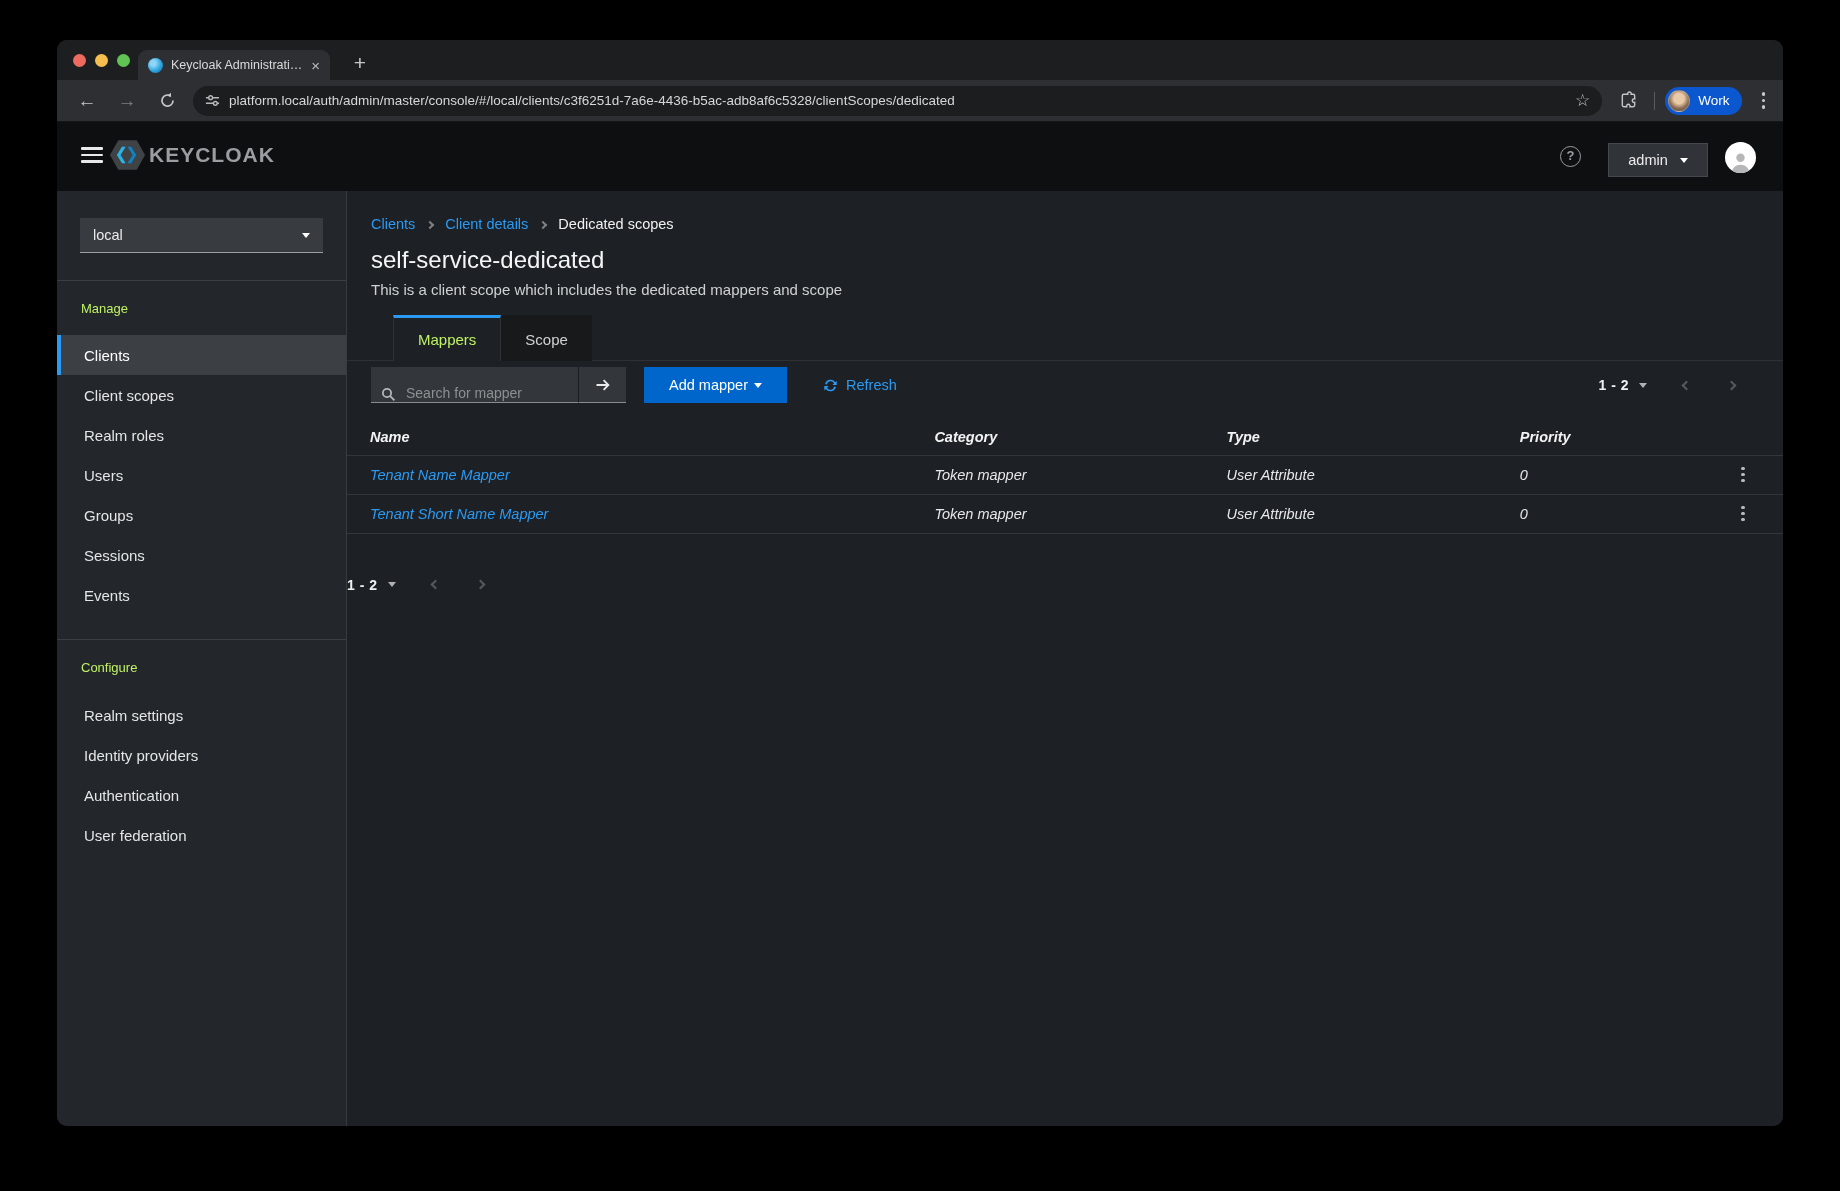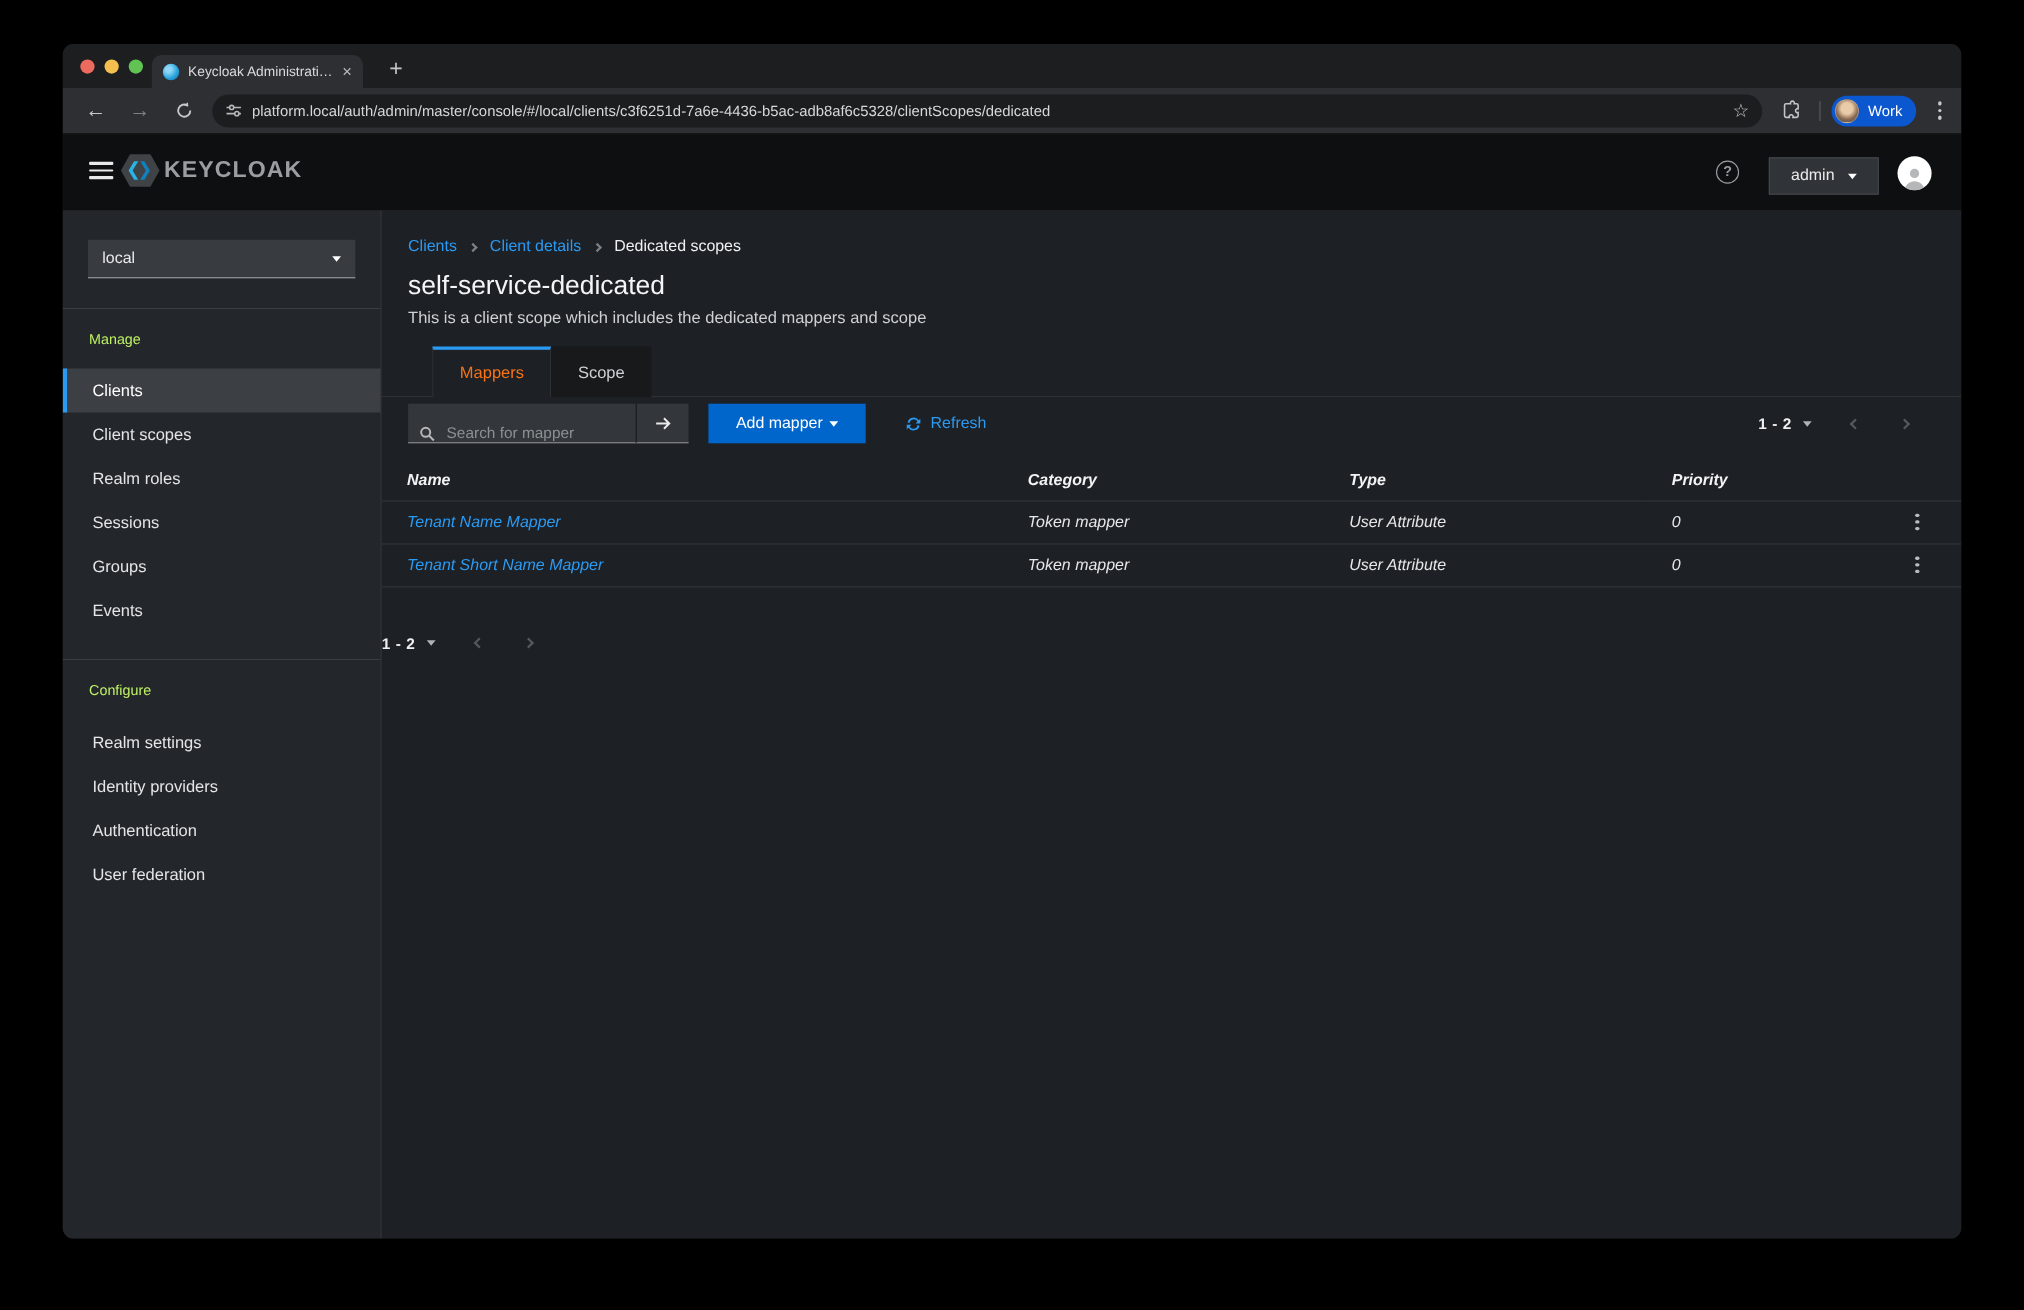--- a/index.html
+++ b/index.html
@@ -67,21 +67,21 @@
   .bc-link{color:#2b9af3;cursor:pointer;}
   .bc-current{color:#f0f1f2;}
   .bc-sep{width:6px;height:6px;border-right:2px solid #7d8084;border-bottom:2px solid #7d8084;transform:rotate(-45deg);margin:0 12px;}
 
   .page-title{margin:14px 0 0 24px;font-size:24px;font-weight:500;color:#f4f5f6;}
   .page-subtitle{margin:7px 0 0 24px;font-size:15px;color:#cfd1d3;}
 
   
   .tabs-row{margin-top:17px;height:46px;border-bottom:1px solid #2e3033;display:flex;padding-left:46px;}
   .kc-tab{height:46px;display:flex;align-items:center;justify-content:center;padding:0 24px;font-size:15px;cursor:pointer;}
-  .kc-tab.active{background:#1d2024;border-top:3px solid #2b9af3;border-left:1px solid #2e3033;border-right:1px solid #2e3033;color:#f97316;padding-top:0;}
+  .kc-tab.active{background:#1d2024;border-top:3px solid #2b9af3;border-left:1px solid #2e3033;border-right:1px solid #2e3033;color:#bef264;padding-top:0;}
   .kc-tab.inactive{background:#17191b;color:#cfd1d3;border-top:3px solid transparent;}
 
   
   .content-toolbar{margin:5px 24px 0 24px;height:38px;display:flex;align-items:center;}
   .search-group{display:flex;height:36px;}
   .search-box{width:207px;background:#33363a;border-bottom:1px solid #8a8d90;display:flex;align-items:flex-end;padding:0 10px;}
   .search-box input{flex:1;background:transparent;border:none;outline:none;font-size:14px;color:#e9eaec;margin-left:8px;min-width:0;}
   .search-box input::placeholder{color:#8d9093;}
   .search-arrow-btn{width:48px;background:#33363a;border-bottom:1px solid #8a8d90;border-left:1px solid #1b1d1f;display:flex;align-items:center;justify-content:center;cursor:pointer;}
   .btn-primary{margin-left:18px;height:36px;width:143px;background:#0066cc;color:#fff;font-size:14.5px;display:flex;align-items:center;justify-content:center;gap:6px;cursor:pointer;border:none;}
@@ -210,24 +210,27 @@
           <div class="nav-item active">
               <span>Clients</span>
             </div>
           <div class="nav-item">
               <span>Client scopes</span>
             </div>
           <div class="nav-item">
               <span>Realm roles</span>
             </div>
           <div class="nav-item">
+              <span>Users</span>
+            </div>
+          <div class="nav-item">
+              <span>Groups</span>
+            </div>
+          <div class="nav-item">
               <span>Sessions</span>
-            </div>
-          <div class="nav-item">
-              <span>Groups</span>
             </div>
           <div class="nav-item">
               <span>Events</span>
             </div>
         </div>
         <div class="side-divider2"></div>
         <div class="section-label">Configure</div>
         <div class="navlist2">
           <div class="nav-item">
               <span>Realm settings</span>

